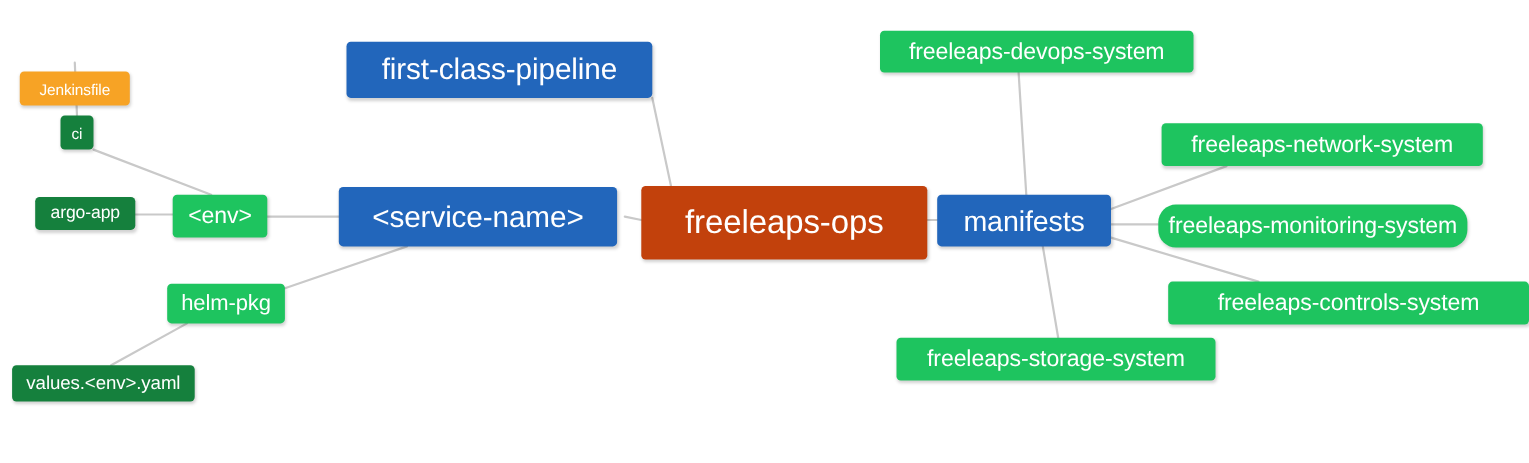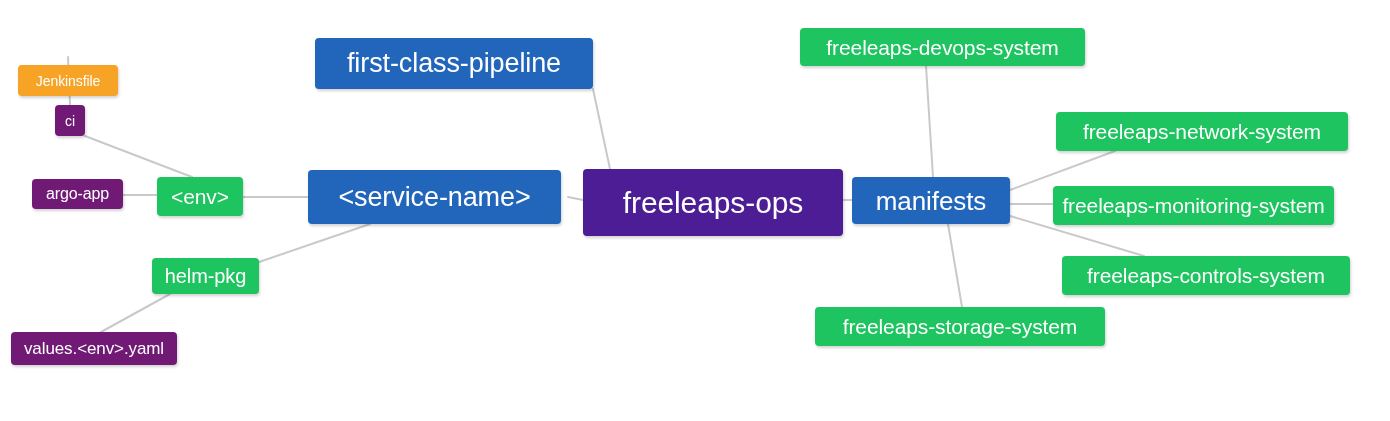--- a/index.html
+++ b/index.html
@@ -31,25 +31,25 @@
     display: flex;
     align-items: center;
     justify-content: center;
     color: #ffffff;
     border-radius: 4px;
     white-space: nowrap;
     box-shadow: 1px 2px 3px rgba(0,0,0,0.18);
     letter-spacing: -0.1px;
     line-height: 1;
   }
-  .node.root   { background: #4c1d95; }
+  .node.root   { background: #c2410c; }
   .node.blue   { background: #2266bb; }
   .node.green  { background: #1ec45f; }
   .node.orange { background: #f7a325; margin-top: 39px; }
-  .node.red    { background: #701a75; }
+  .node.red    { background: #15803d; }
 </style>
 </head>
 <body>
 
 <div id="canvas">
   <svg id="edges" width="1390" height="421" viewBox="0 0 1390 421">
       <line x1="583" y1="200" x2="568" y2="197" stroke="#c9c9c9" stroke-width="2" stroke-linecap="round"></line>
       <line x1="610" y1="169" x2="593" y2="89" stroke="#c9c9c9" stroke-width="2" stroke-linecap="round"></line>
       <line x1="843" y1="200" x2="852" y2="200" stroke="#c9c9c9" stroke-width="2" stroke-linecap="round"></line>
       <line x1="315" y1="197" x2="243" y2="197" stroke="#c9c9c9" stroke-width="2" stroke-linecap="round"></line>
@@ -70,17 +70,17 @@
       <div class="node blue" style="left: 315px; top: 38px; width: 278px; height: 51px; font-size: 27px;">first-class-pipeline</div>
       <div class="node blue" style="left: 852px; top: 177px; width: 158px; height: 47px; font-size: 26px;">manifests</div>
       <div class="node green" style="left: 157px; top: 177px; width: 86px; height: 39px; font-size: 21px;">&lt;env&gt;</div>
       <div class="node green" style="left: 152px; top: 258px; width: 107px; height: 36px; font-size: 20px;">helm-pkg</div>
       <div class="node red" style="left: 55px; top: 105px; width: 30px; height: 31px; font-size: 14px;">ci</div>
       <div class="node red" style="left: 32px; top: 179px; width: 91px; height: 30px; font-size: 16px;">argo-app</div>
       <div class="node orange" style="left: 18px; top: 26px; width: 100px; height: 31px; font-size: 14px;">Jenkinsfile</div>
       <div class="node red" style="left: 11px; top: 332px; width: 166px; height: 33px; font-size: 17px;">values.&lt;env&gt;.yaml</div>
       <div class="node green" style="left: 800px; top: 28px; width: 285px; height: 38px; font-size: 21px;">freeleaps-devops-system</div>
       <div class="node green" style="left: 1056px; top: 112px; width: 292px; height: 39px; font-size: 21px;">freeleaps-network-system</div>
-      <div class="node green" style="left: 1053px; top: 186px; width: 281px; height: 39px; font-size: 21px;">freeleaps-monitoring-system</div>
-      <div class="node green" style="left: 1062px; top: 256px; width: 288px; height: 39px; font-size: 21px;">freeleaps-controls-system</div>
+      <div class="node green" style="left: 1053px; top: 186px; width: 281px; height: 39px; font-size: 21px; border-radius: 16px;">freeleaps-monitoring-system</div>
+      <div class="node green" style="left: 1062px; top: 256px; width: 328px; height: 39px; font-size: 21px;">freeleaps-controls-system</div>
       <div class="node green" style="left: 815px; top: 307px; width: 290px; height: 39px; font-size: 21px;">freeleaps-storage-system</div>
     </div>
 </div>
 
 </body></html>

